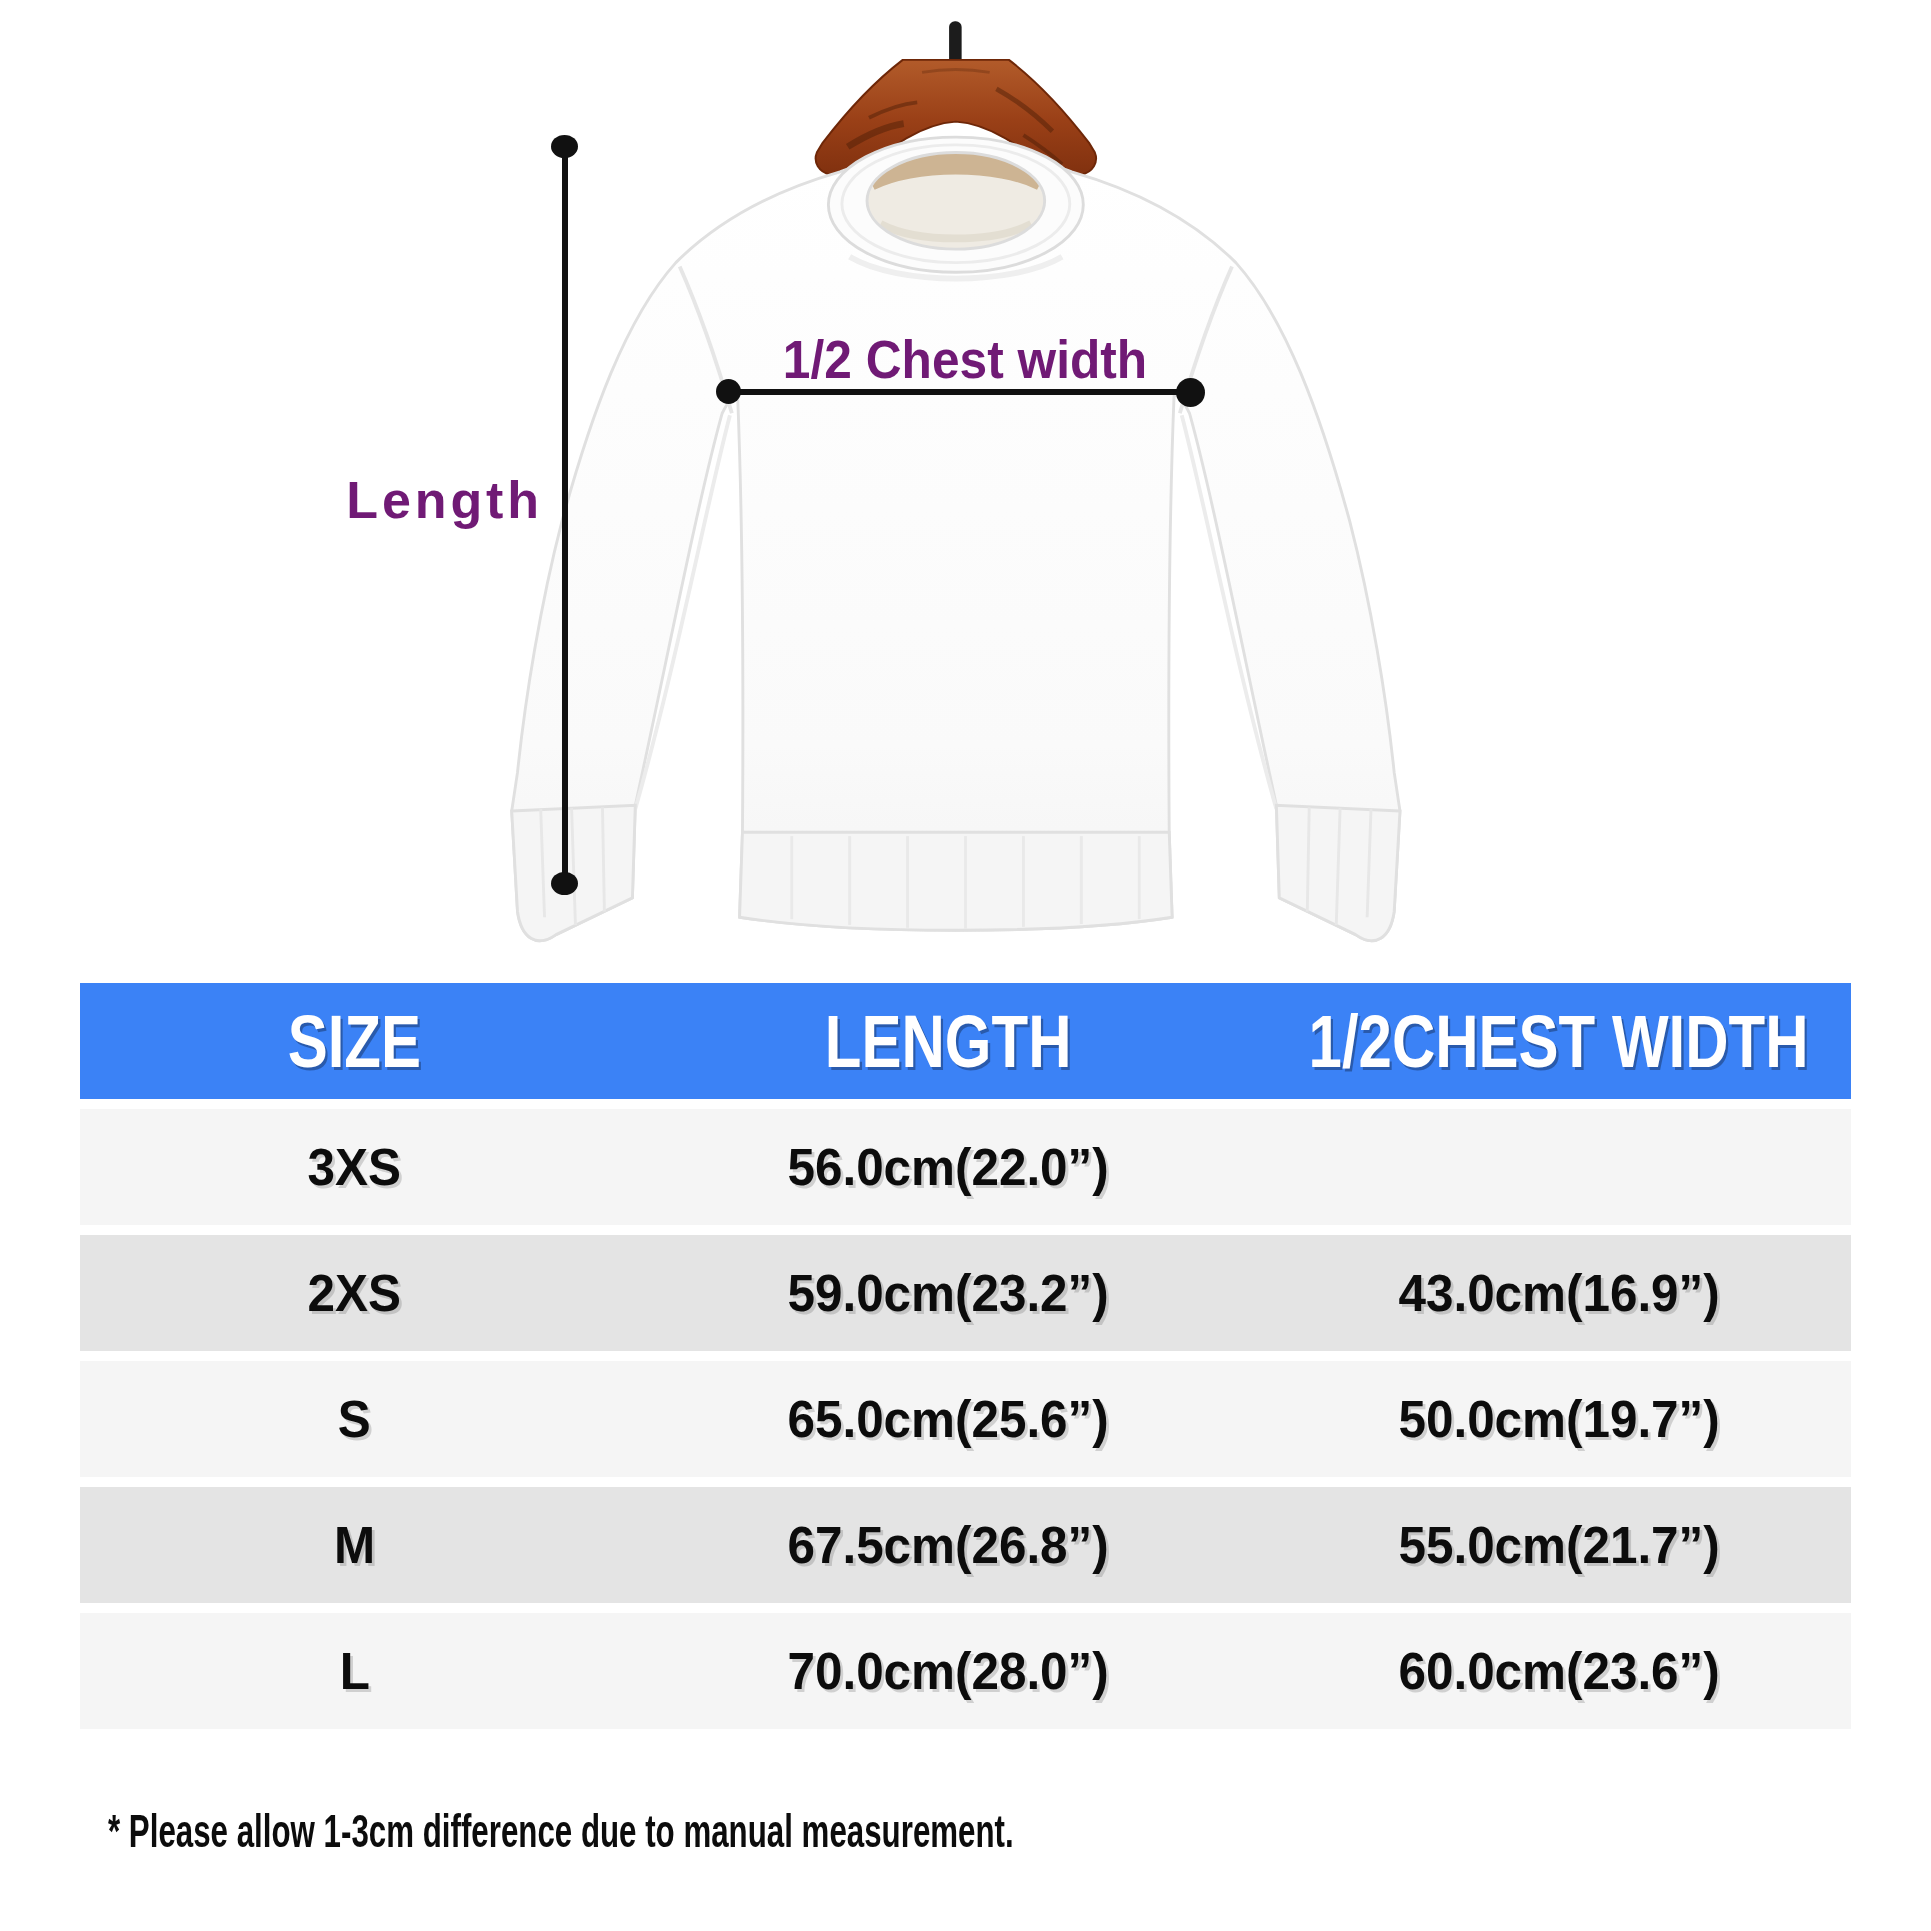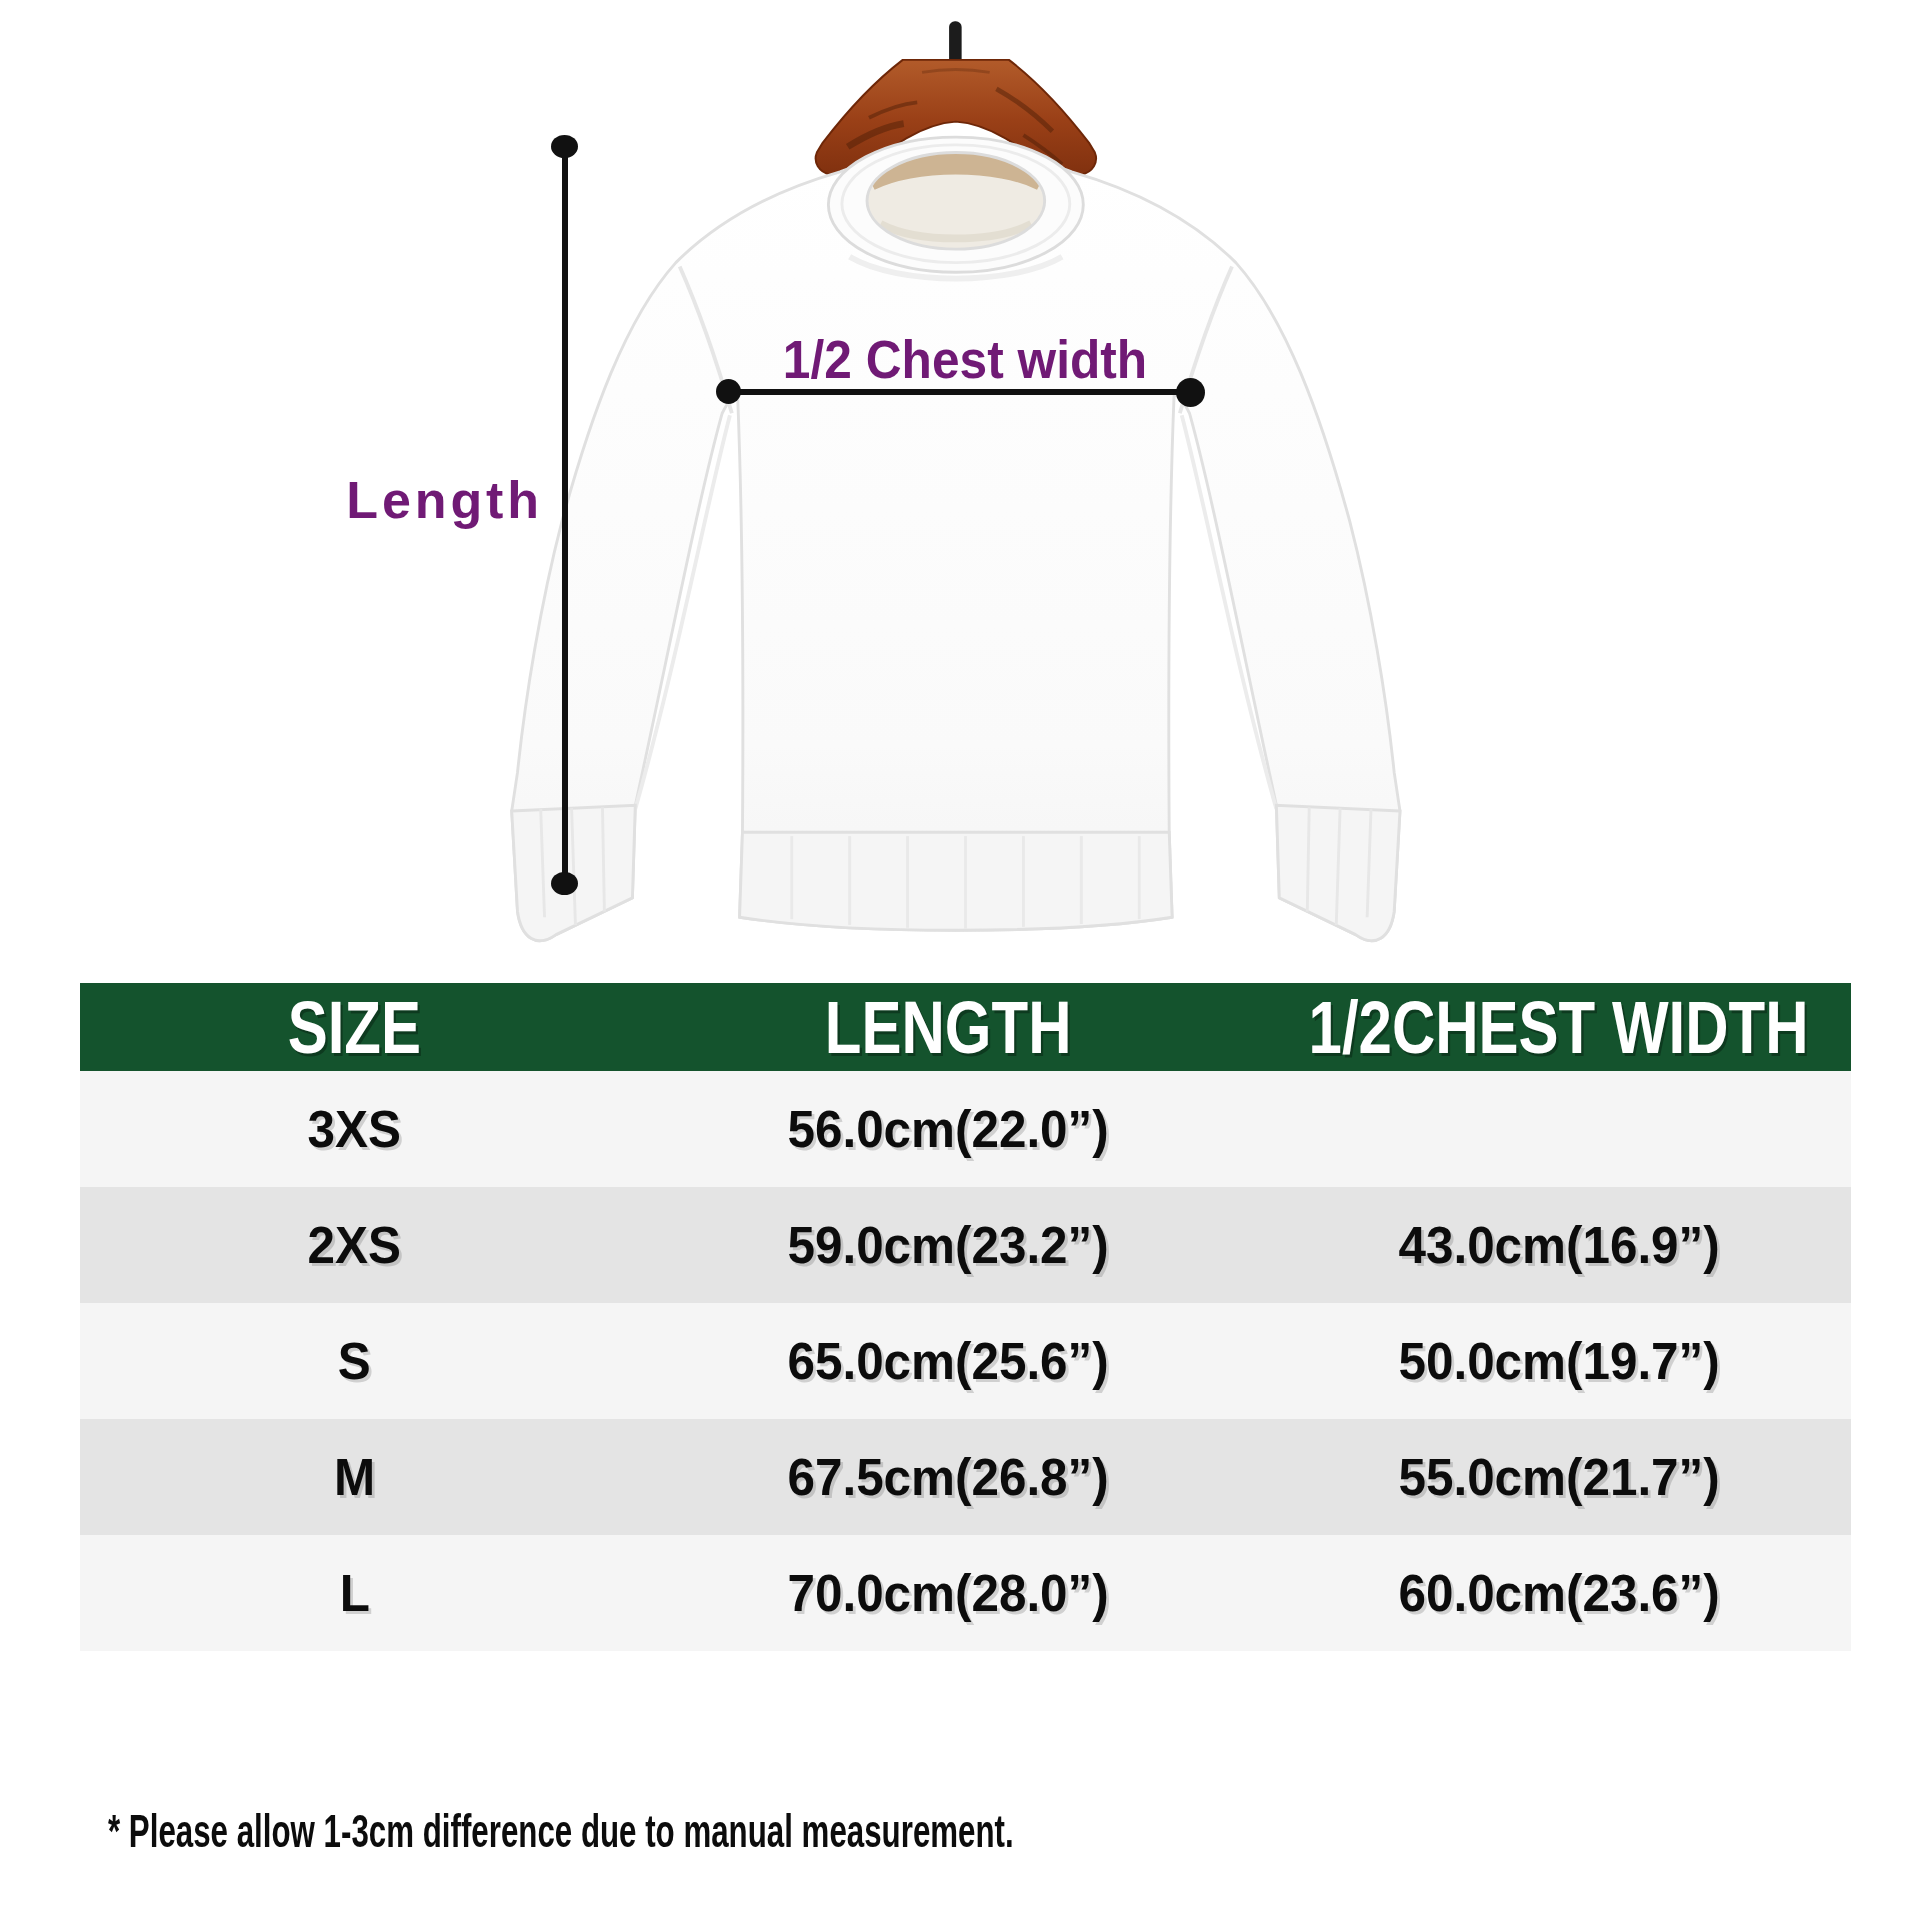--- a/index.html
+++ b/index.html
@@ -20,22 +20,22 @@
   #length-dot-bottom{left:551px;top:872px;width:27px;height:23px;}
   #chest-dot-left{left:716px;top:379px;width:25px;height:25px;}
   #chest-dot-right{left:1176px;top:378px;width:29px;height:29px;}
   .mlabel{position:absolute;font-weight:bold;color:#701a75;white-space:nowrap;}
   #length-label{left:319px;top:470px;width:224px;text-align:right;font-size:52px;letter-spacing:3.9px;}
   #chest-label{left:734px;top:328px;width:463px;text-align:center;font-size:54px;}
   #chest-label .sq{display:inline-block;transform:scaleX(0.92);}
 
   
   .size-table{position:absolute;left:80px;top:983px;width:1771px;}
-  .thead{height:88px;background:#14532d;display:flex;}
-  .trow{height:116px;display:flex;}
+  .thead{height:116px;background:#3b82f6;display:flex;}
+  .trow{height:116px;display:flex;margin-top:10px;}
   .tbody .trow:nth-of-type(odd){background:#f5f5f5;}
   .tbody .trow:nth-of-type(even){background:#e4e4e4;}
   .c1{width:31%;}.c2{width:36%;}.c3{width:33%;}
   .cell{display:flex;align-items:center;justify-content:center;}
   .hd-text{
     font-size:75px;font-weight:bold;color:#ffffff;white-space:nowrap;
     display:inline-block;transform:scaleX(0.80);
     text-shadow:2.9px 2.9px 0 rgba(0,0,0,0.30);
   }
   .cell-text{

